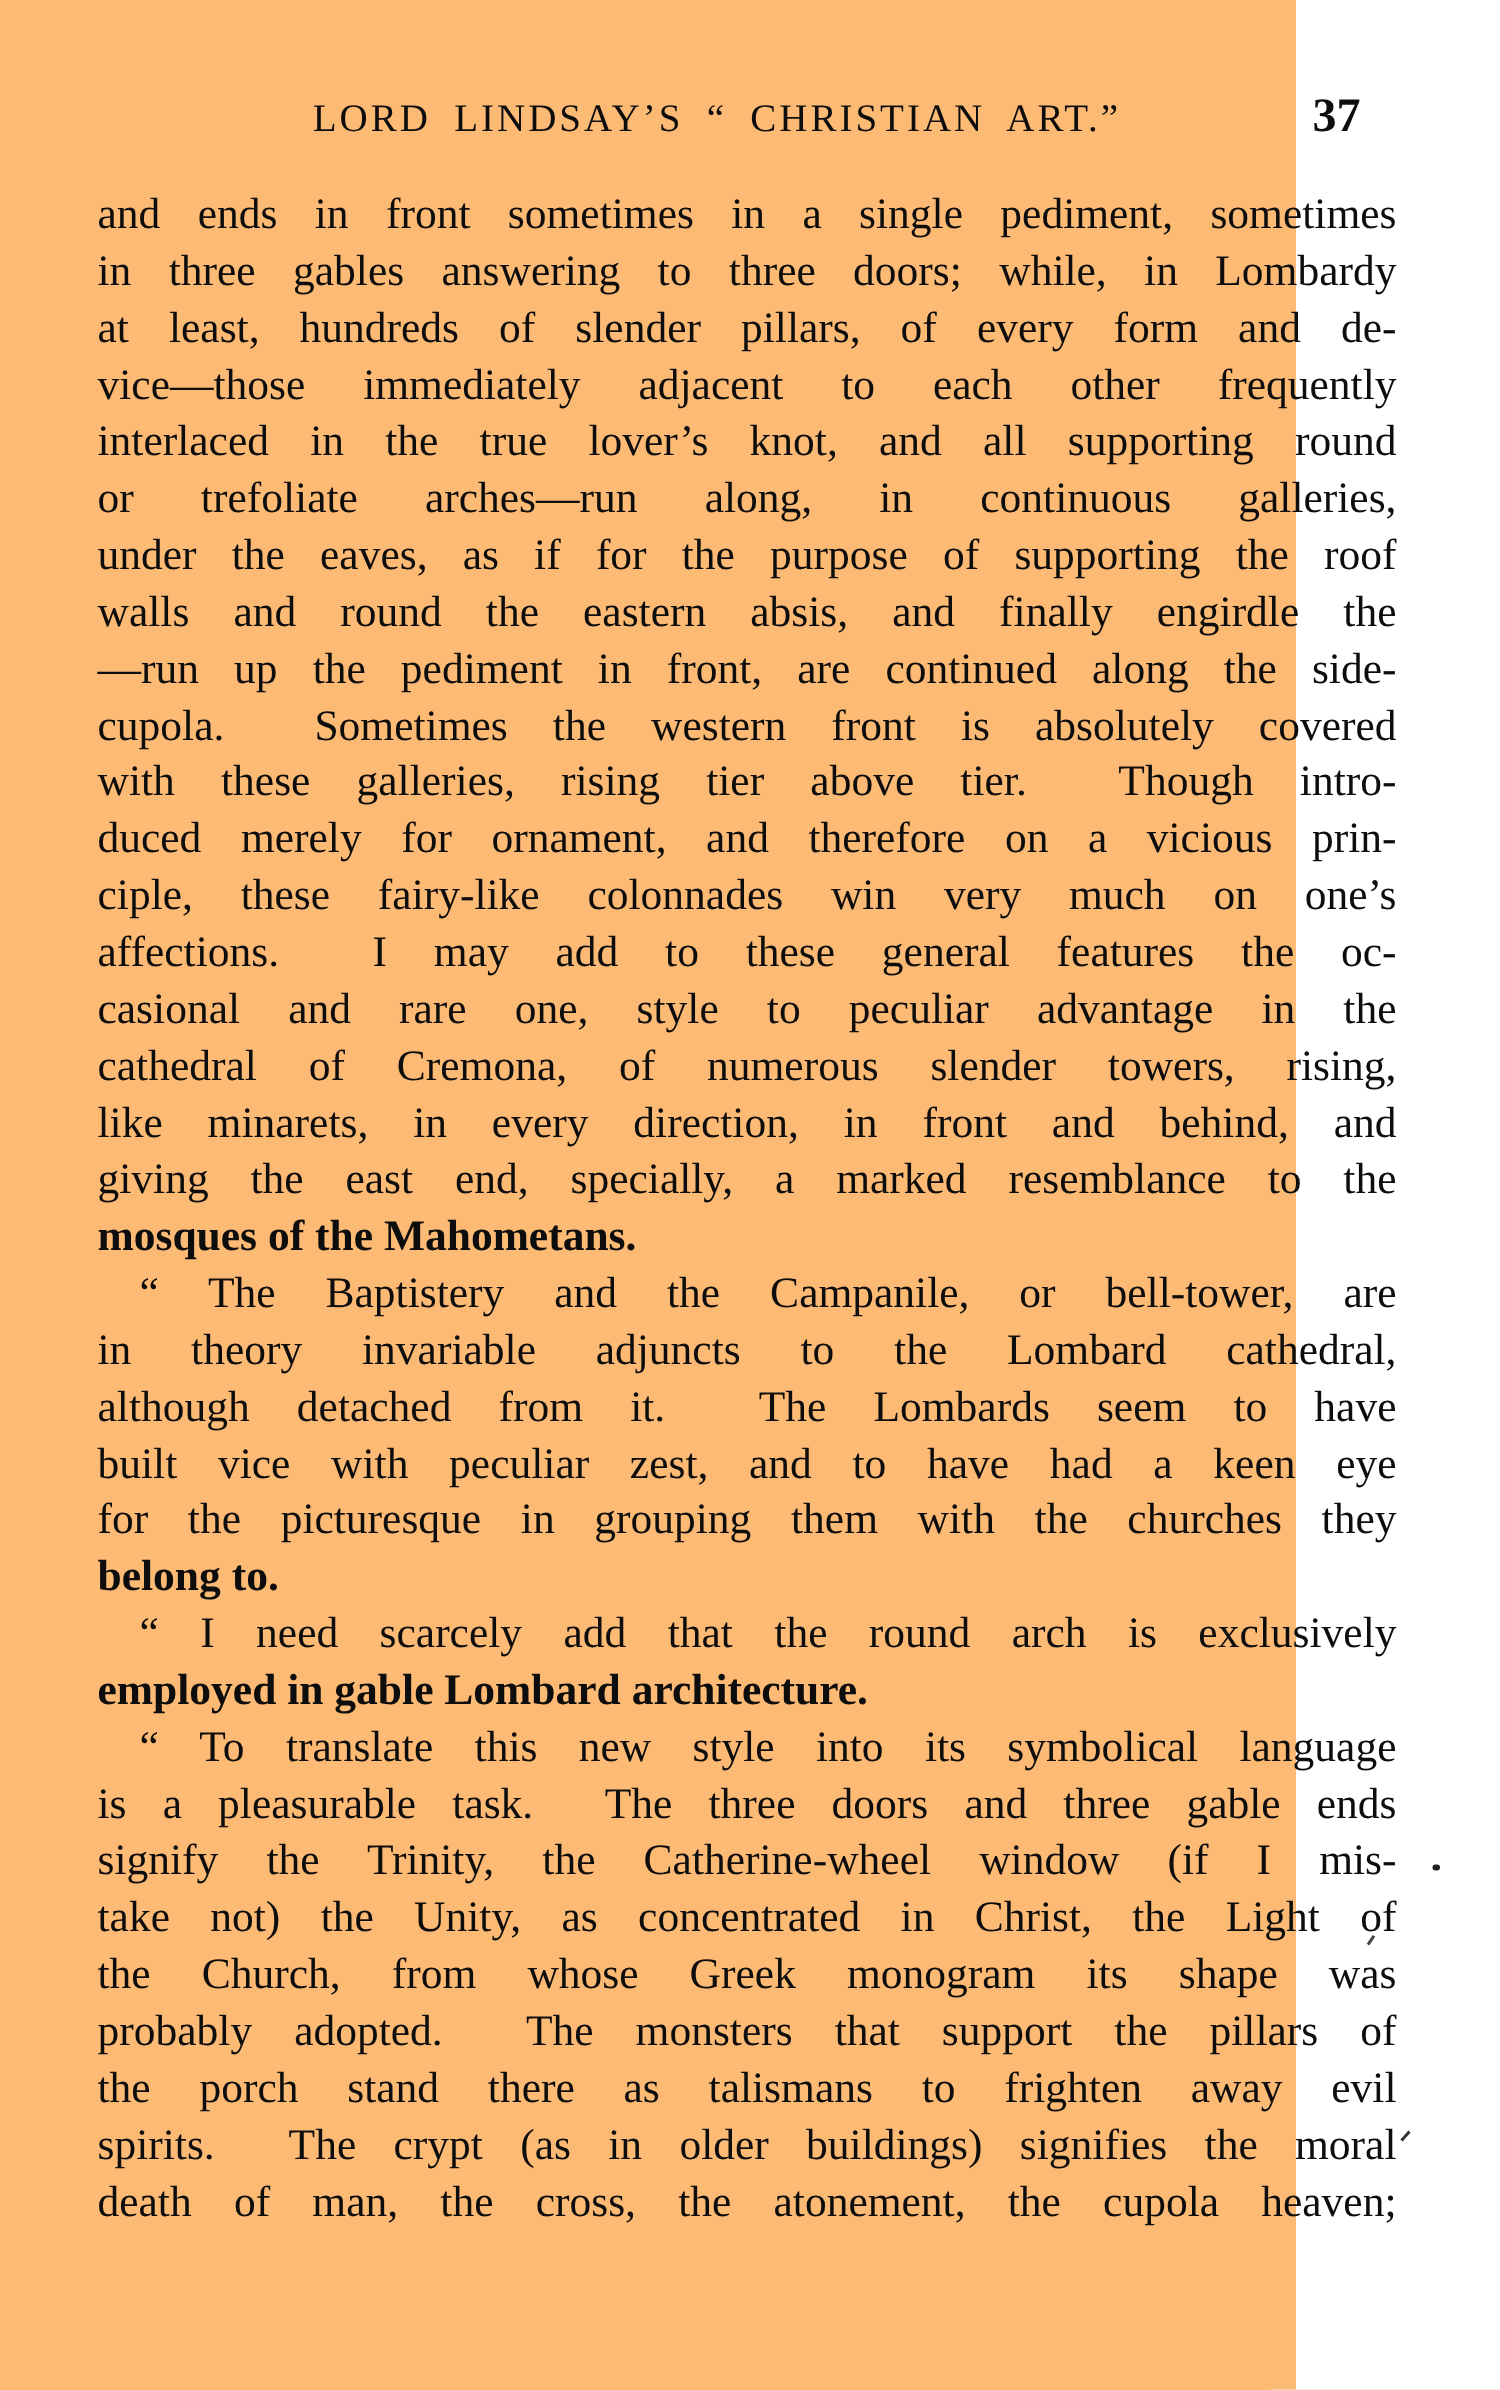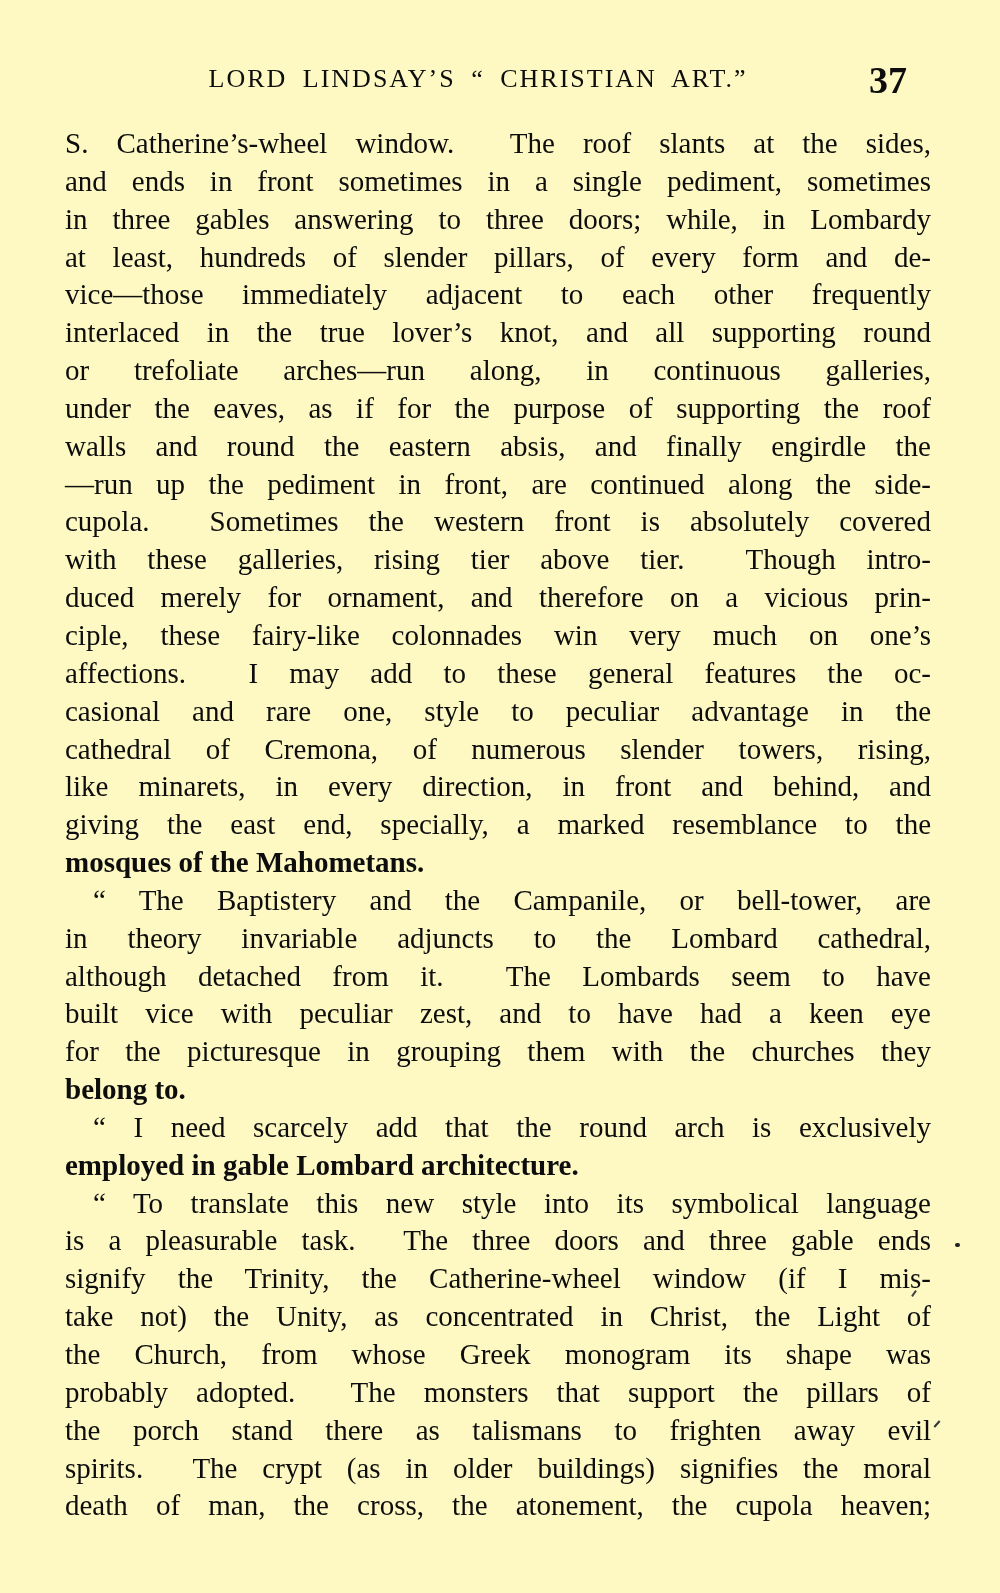--- a/index.html
+++ b/index.html
@@ -5,39 +5,39 @@
   * { margin: 0; padding: 0; box-sizing: border-box; }
   html, body {
     width: 1000px; height: 1593px;
     background: #ffffff;
     font-family: "Liberation Serif", serif;
     color: #0d0d0d;
     overflow: hidden;
   }
   .page {
     position: absolute; left: 0; top: 0;
-    width: 1000px; height: 1593px;
-    background: #fef9c3;
+    width: 864px; height: 1593px;
+    background: #fdba74;
   }
   .header {
     position: absolute; left: 65px; top: 64px;
     width: 866px; height: 40px;
   }
   .running-title {
     position: absolute; left: 0; right: 40px;
     text-align: center;
     font-size: 26px;
     letter-spacing: 2px;
     word-spacing: 7px;
     white-space: nowrap;
     color: #0d0d0d;
   }
   .page-number {
     position: absolute; right: 24px; top: -6px;
-    font-size: 38px;
+    font-size: 32px;
     font-weight: bold;
     color: #0d0d0d;
   }
   .body-text {
     position: absolute; left: 65px; top: 125px;
     width: 866px;
   }
   .line {
     font-size: 29px;
     line-height: 37.85px;
@@ -61,21 +61,20 @@
 <body>
 
 <div class="page">
 
   <div class="header">
     <span class="running-title">LORD LINDSAY’S “ CHRISTIAN ART.”</span>
     <span class="page-number">37</span>
   </div>
 
   <div class="body-text" id="body-text">
-      <div class="line">S. Catherine’s-wheel window.&nbsp; The roof slants at the sides,</div>
       <div class="line">and ends in front sometimes in a single pediment, sometimes</div>
       <div class="line">in three gables answering to three doors; while, in Lombardy</div>
       <div class="line">at least, hundreds of slender pillars, of every form and de-</div>
       <div class="line">vice—those immediately adjacent to each other frequently</div>
       <div class="line">interlaced in the true lover’s knot, and all supporting round</div>
       <div class="line">or trefoliate arches—run along, in continuous galleries,</div>
       <div class="line">under the eaves, as if for the purpose of supporting the roof</div>
       <div class="line">walls and round the eastern absis, and finally engirdle the</div>
       <div class="line">—run up the pediment in front, are continued along the side-</div>
       <div class="line">cupola.&nbsp; Sometimes the western front is absolutely covered</div>

